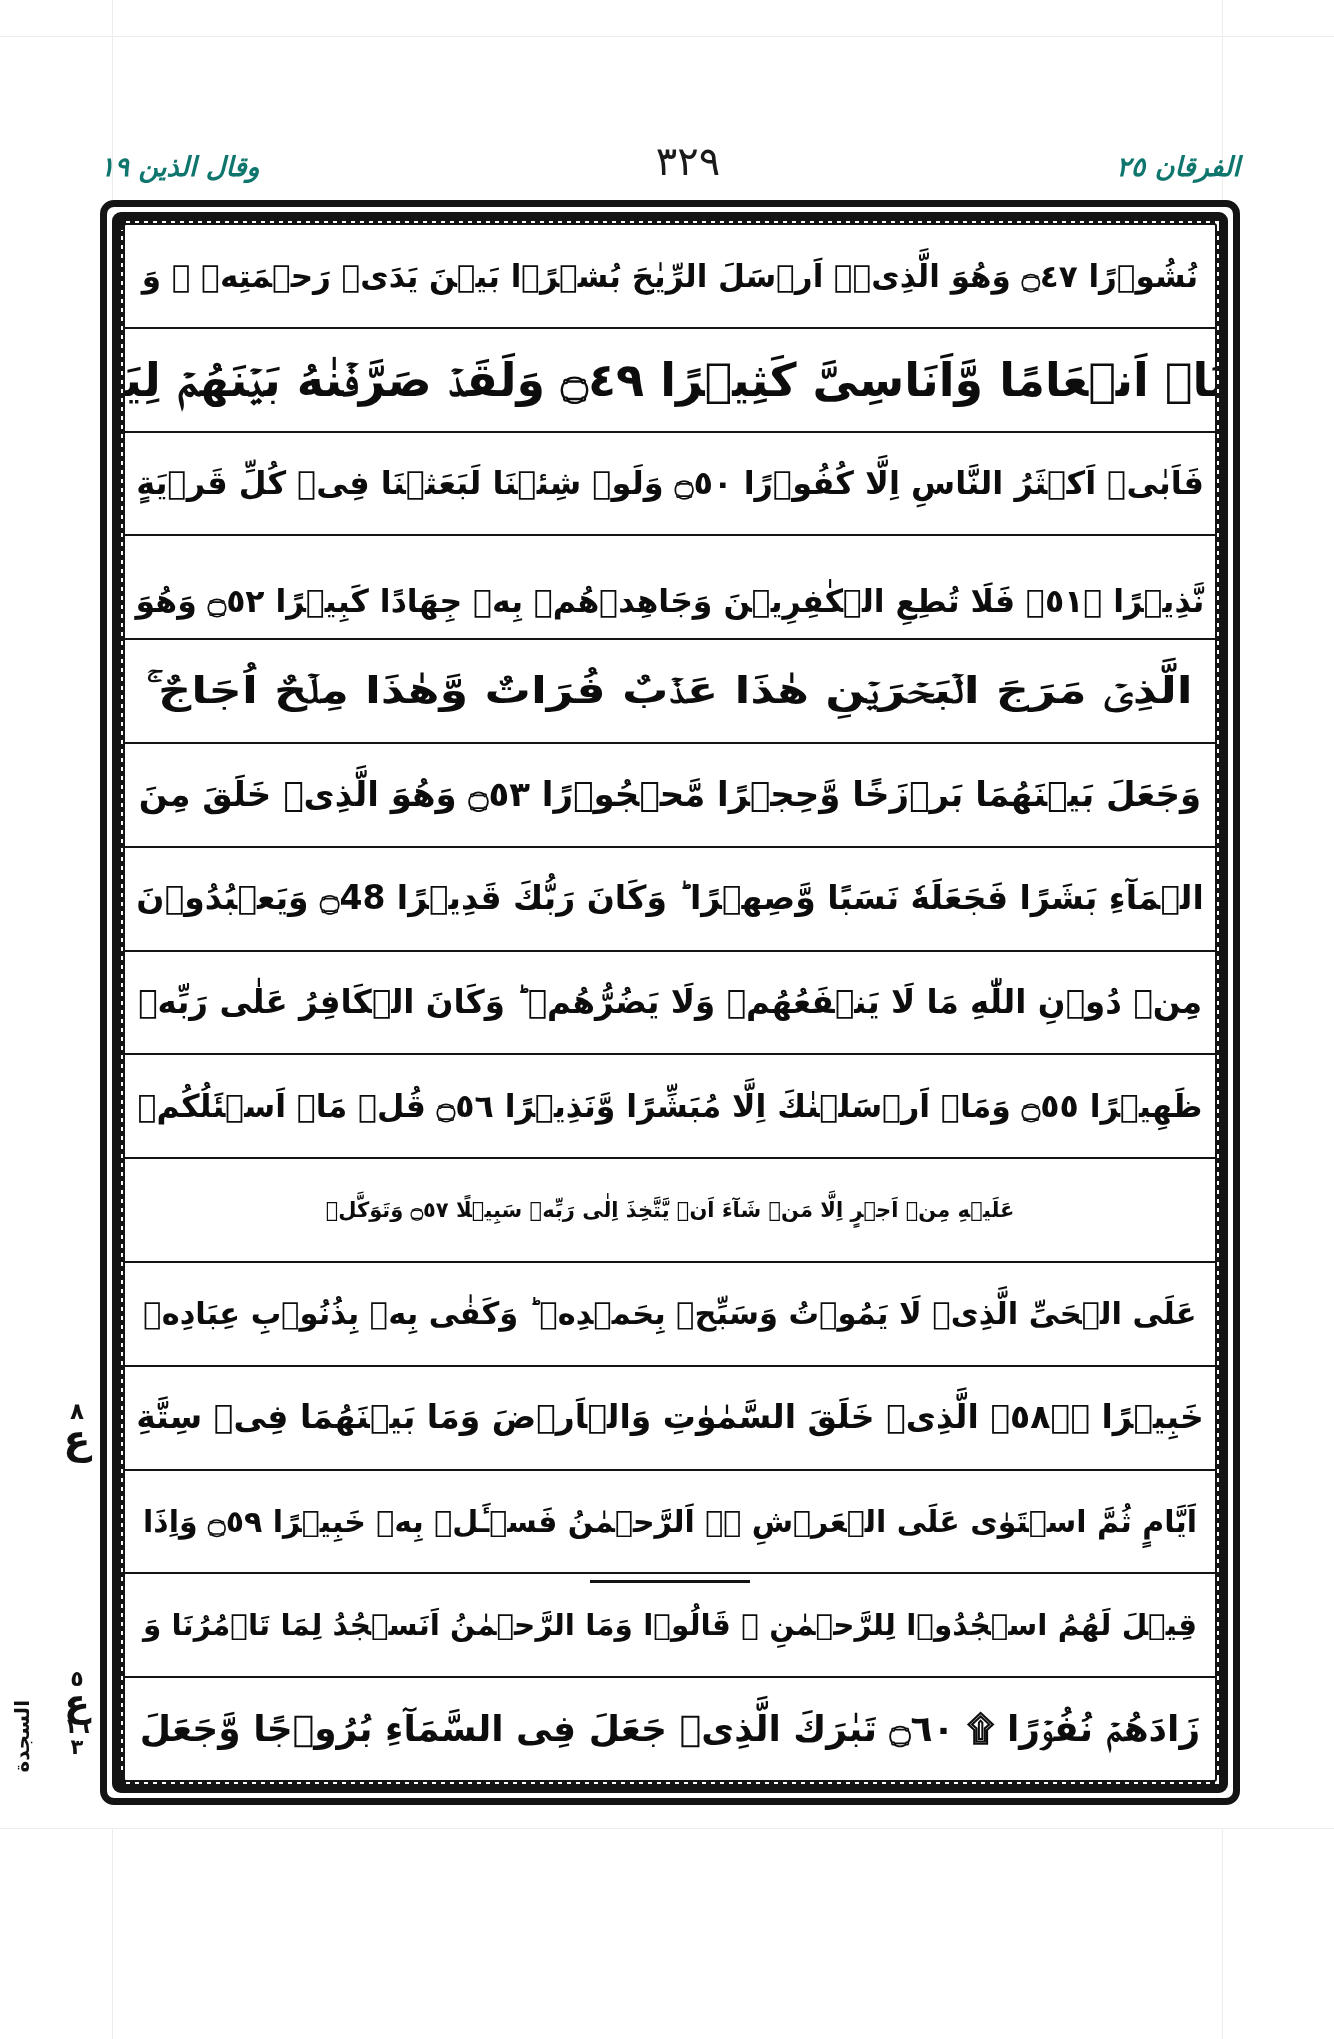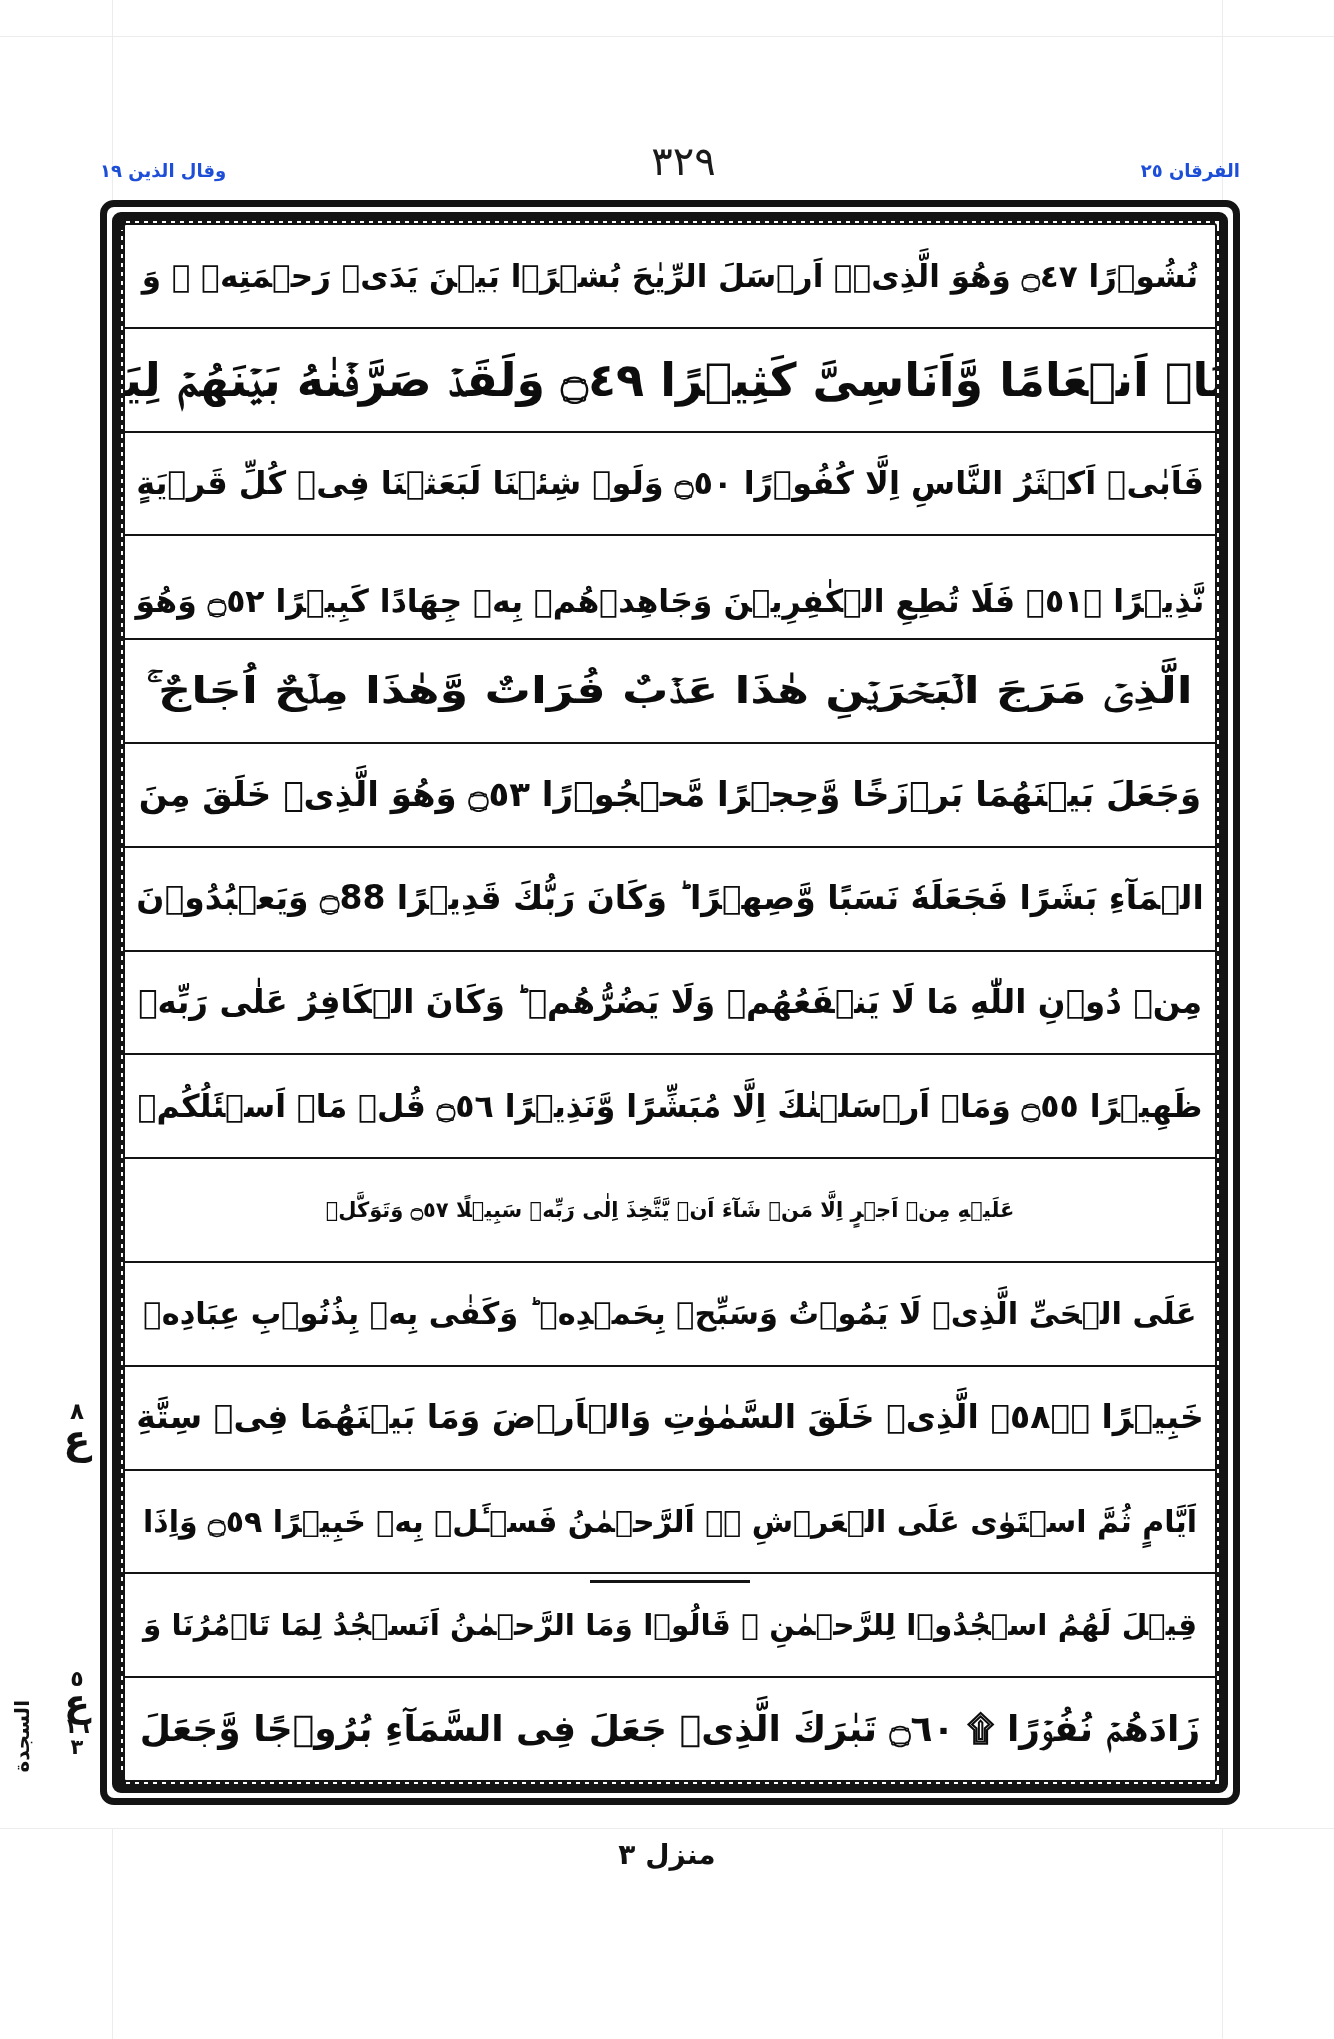--- a/index.html
+++ b/index.html
@@ -43,26 +43,27 @@
     top: 118px;
     width: 1140px;
     height: 62px;
     display: flex;
     align-items: flex-end;
     justify-content: space-between;
     direction: rtl;
   }
   .hdr-text {
     font-family: "DejaVu Sans", sans-serif;
-    font-size: 18px;
+    font-size: 27px;
     font-weight: 700;
-    color: #1d4ed8;
+    color: #0f766e;
     line-height: 1;
     white-space: nowrap;
     direction: rtl;
+    font-style: italic;
   }
   #juz-name   { padding-right: 12px; }
   #surah-name { padding-left: 12px; }
   #page-number {
     font-size: 40px;
     font-weight: 400;
     color: #1a1a1a;
     letter-spacing: 3px;
     transform: translateY(4px);
   }
@@ -242,21 +243,21 @@
         <div class="ayah-line">
           <div class="ayah-text" style="font-size: 31.5px; margin-top: 28px;">نَّذِيۡرًا ۝٥١ۖ فَلَا تُطِعِ الۡكٰفِرِيۡنَ وَجَاهِدۡهُمۡ بِهٖ جِهَادًا كَبِيۡرًا ۝٥٢ وَهُوَ</div>
         </div>
         <div class="ayah-line">
           <div class="ayah-text" style="transform: scaleX(1.25);">الَّذِىۡ مَرَجَ الۡبَحۡرَيۡنِ هٰذَا عَذۡبٌ فُرَاتٌ وَّهٰذَا مِلۡحٌ اُجَاجٌ ۚ</div>
         </div>
         <div class="ayah-line">
           <div class="ayah-text" style="font-size: 34px;">وَجَعَلَ بَيۡنَهُمَا بَرۡزَخًا وَّحِجۡرًا مَّحۡجُوۡرًا ۝٥٣ وَهُوَ الَّذِىۡ خَلَقَ مِنَ</div>
         </div>
         <div class="ayah-line">
-          <div class="ayah-text" style="font-size: 33px;">الۡمَآءِ بَشَرًا فَجَعَلَهٗ نَسَبًا وَّصِهۡرًا ؕ وَكَانَ رَبُّكَ قَدِيۡرًا ۝88 وَيَعۡبُدُوۡنَ</div>
+          <div class="ayah-text" style="font-size: 33px;">الۡمَآءِ بَشَرًا فَجَعَلَهٗ نَسَبًا وَّصِهۡرًا ؕ وَكَانَ رَبُّكَ قَدِيۡرًا ۝48 وَيَعۡبُدُوۡنَ</div>
         </div>
         <div class="ayah-line">
           <div class="ayah-text" style="font-size: 32.5px;">مِنۡ دُوۡنِ اللّٰهِ مَا لَا يَنۡفَعُهُمۡ وَلَا يَضُرُّهُمۡ ؕ وَكَانَ الۡكَافِرُ عَلٰى رَبِّهٖ</div>
         </div>
         <div class="ayah-line">
           <div class="ayah-text" style="font-size: 31.5px;">ظَهِيۡرًا ۝٥٥ وَمَاۤ اَرۡسَلۡنٰكَ اِلَّا مُبَشِّرًا وَّنَذِيۡرًا ۝٥٦ قُلۡ مَاۤ اَسۡئَلُكُمۡ</div>
         </div>
         <div class="ayah-line">
           <div class="ayah-text" style="font-size: 21px;">عَلَيۡهِ مِنۡ اَجۡرٍ اِلَّا مَنۡ شَآءَ اَنۡ يَّتَّخِذَ اِلٰى رَبِّهٖ سَبِيۡلًا ۝٥٧ وَتَوَكَّلۡ</div>
         </div>
@@ -287,17 +288,14 @@
   <div class="margin-marker" id="ruku-marker-bottom">
     <span class="rm-num-top">٥</span>
     <span class="rm-ain">ع</span>
     <span class="rm-num-mid">١٦</span>
     <span class="rm-rule"></span>
     <span class="rm-num-bot">٣</span>
   </div>
 
   <div class="margin-marker" id="sajdah-margin-label">السجدة</div>
 
-  <div id="page-footer">
-    <span id="manzil-label">منزل ٣</span>
-  </div>
 
 </div>
 
 </body></html>

